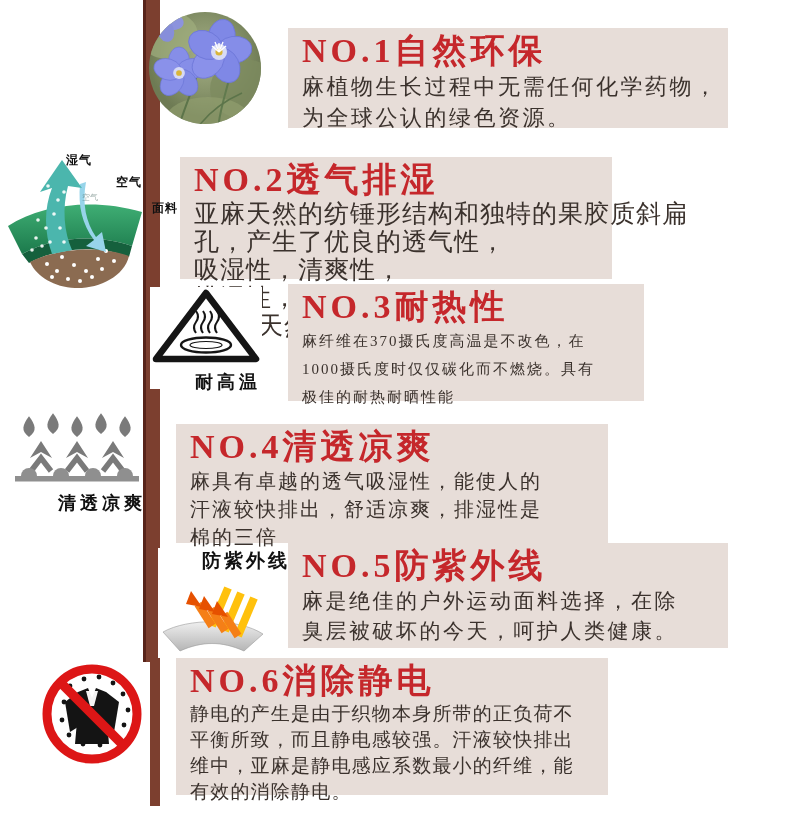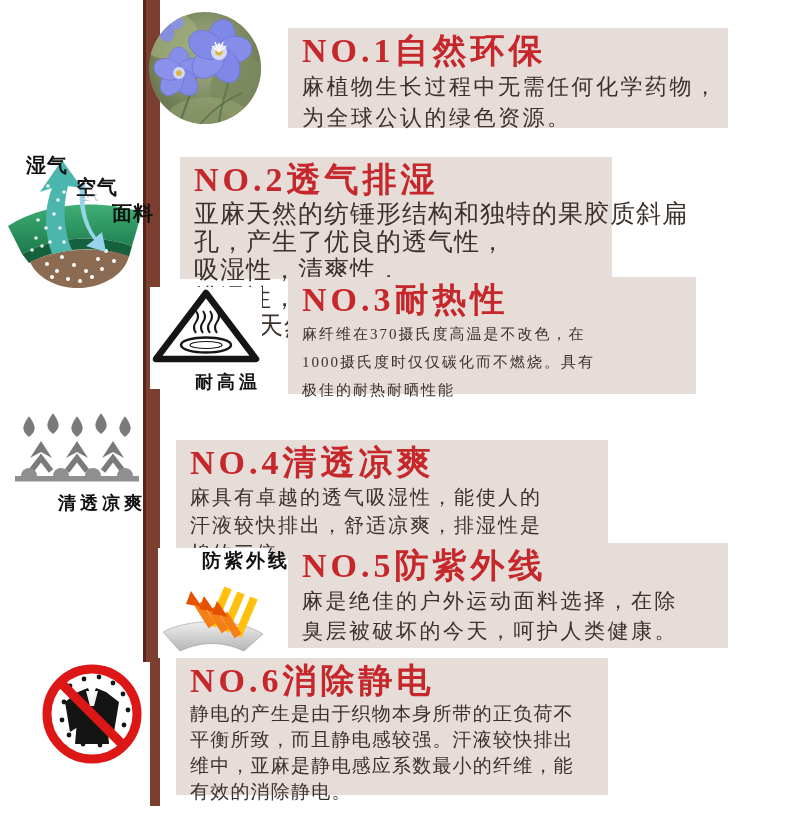--- a/index.html
+++ b/index.html
@@ -17,23 +17,23 @@
 
   .box{position:absolute;background:var(--box_bg);padding:6px 12px 0 14px;box-sizing:border-box;}
   .hd{margin:0;font-size:34px;font-weight:bold;color:var(--heading_red);
       letter-spacing:4px;line-height:34px;white-space:nowrap;}
   .bd{margin:3px 0 0;color:var(--body_text);white-space:pre-line;word-break:keep-all;}
 
   .s1{left:288px;top:28px;width:440px;height:100px;}
   .s1 .bd{font-size:22px;letter-spacing:2.5px;line-height:31px;}
   .s2{left:180px;top:157px;width:432px;height:122px;}
   .s2 .bd{font-size:25px;letter-spacing:1px;line-height:28px;}
-  .s3{left:288px;top:277px;width:408px;height:117px;}
+  .s3{left:288px;top:284px;width:356px;height:117px;}
   .s3 .bd{font-size:15px;letter-spacing:2px;line-height:28px;}
-  .s4{left:176px;top:440px;width:432px;height:119px;}
+  .s4{left:176px;top:424px;width:432px;height:119px;}
   .s4 .bd{font-size:20px;letter-spacing:2px;line-height:28px;}
   .s5{left:288px;top:543px;width:440px;height:105px;}
   .s5 .bd{font-size:21px;letter-spacing:2.5px;line-height:30px;}
   .s6{left:176px;top:658px;width:432px;height:137px;}
   .s6 .bd{font-size:19px;letter-spacing:1.2px;line-height:26px;}
 
   .icon{position:absolute;}
   .icon.white{background:#fff;}
   .iconlabel{font-family:"Liberation Sans","DejaVu Sans",sans-serif;font-weight:bold;
              color:#111;white-space:nowrap;}
@@ -44,21 +44,21 @@
   .ic-flower{left:148px;top:7px;width:114px;height:122px;}
   .ic-moist{left:2px;top:150px;width:148px;height:140px;}
   .ic-heat{left:150px;top:287px;width:112px;height:102px;}
   .ic-heat .iconlabel{font-size:18px;letter-spacing:4px;margin-top:1px;}
   .ic-cool{left:14px;top:407px;width:126px;height:118px;}
   .ic-cool .iconlabel{font-size:18px;letter-spacing:4px;margin-top:4px;}
   .ic-uv{left:158px;top:548px;width:110px;height:110px;}
   .ic-uv .iconlabel{font-size:19px;letter-spacing:3px;margin-bottom:2px;}
   .ic-static{left:38px;top:662px;width:112px;height:146px;}
   .ic-static .iconlabel{font-size:18px;letter-spacing:3px;margin-top:3px;}
-  .ic-moist .iconlabel{font-size:20px;letter-spacing:1px;}
+  .ic-moist .iconlabel{font-size:12px;letter-spacing:1px;margin-left:40px;}
 </style>
 </head>
 <body>
 
 <div id="canvas">
 
   <div class="bar"></div>
 
   <section class="box s1">
     <h2 class="hd">NO.1自然环保</h2>

